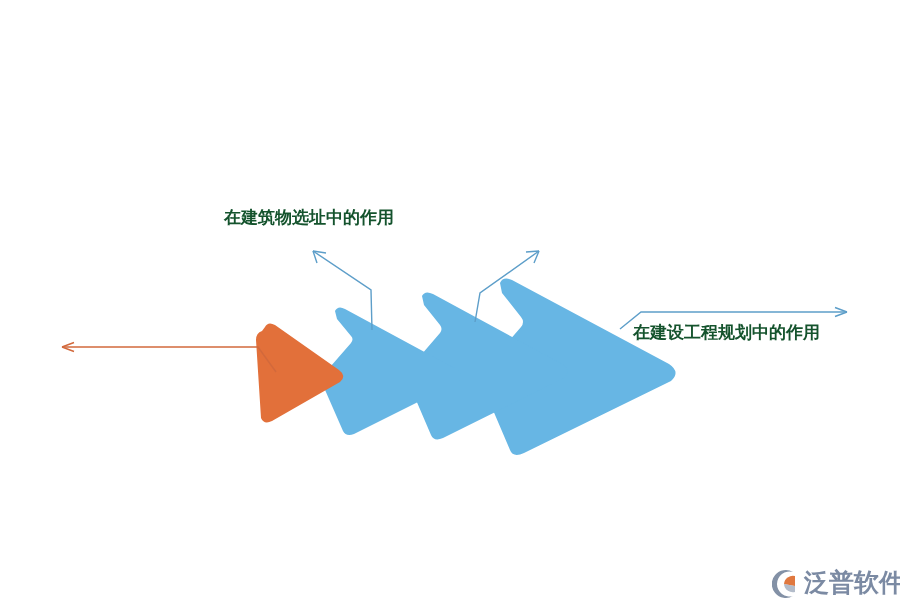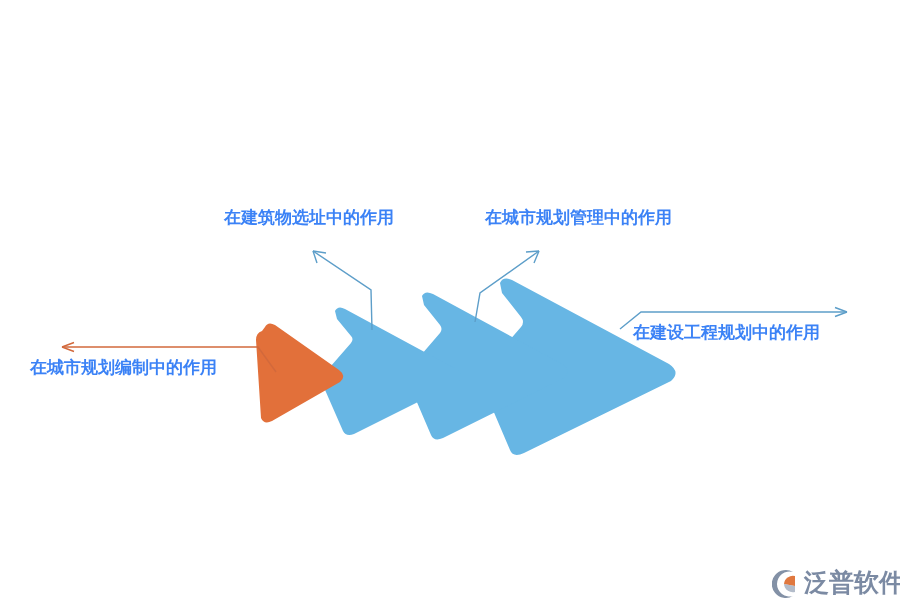--- a/index.html
+++ b/index.html
@@ -22,21 +22,21 @@
     left: 0;
     top: 0;
     width: 900px;
     height: 600px;
   }
   .node-label {
     position: absolute;
     font-family: "Liberation Sans", "DejaVu Sans", sans-serif;
     font-weight: bold;
     font-size: 17px;
-    color: #3b82f6;
+    color: #14532d;
     white-space: nowrap;
     letter-spacing: 0px;
     line-height: 1;
   }
   #label-site-selection { left: 224px; top: 209px; }
   #label-urban-management { left: 485px; top: 209px; }
   #label-urban-compilation { left: 30px; top: 359px; }
   #label-construction-project { left: 633px; top: 324px; }
 
   
@@ -154,23 +154,21 @@
 
     <g>
       <path d="M 620 329 L 641 312 L 847 312" fill="none" stroke="#5d9ec9" stroke-width="1.4"></path>
       <path d="M 847 312 L 835 307.5 M 847 312 L 835 316.5" fill="none" stroke="#5d9ec9" stroke-width="1.4"></path>
     </g>
 
   </svg>
 
   <div class="node-label" id="label-site-selection">在建筑物选址中的作用</div>
 
-  <div class="node-label" id="label-urban-management">在城市规划管理中的作用</div>
 
-  <div class="node-label" id="label-urban-compilation">在城市规划编制中的作用</div>
 
   <div class="node-label" id="label-construction-project">在建设工程规划中的作用</div>
 
   <div id="watermark">
     <svg id="logo-mark" viewBox="0 0 30 30">
       <path d="M 21 3 A 12.5 12.5 0 1 0 21 27 A 14 14 0 1 1 21 3 Z" fill="#8391a6"></path>
       <path d="M 12 15 A 9 9 0 0 1 23 7 L 23 17 Z" fill="#e0783f"></path>
       <path d="M 12 15 A 9 9 0 0 0 23 23 L 23 17 Z" fill="#9aa6b8" opacity="0.75"></path>
     </svg>
     <div id="logo-brand">泛普软件</div>

